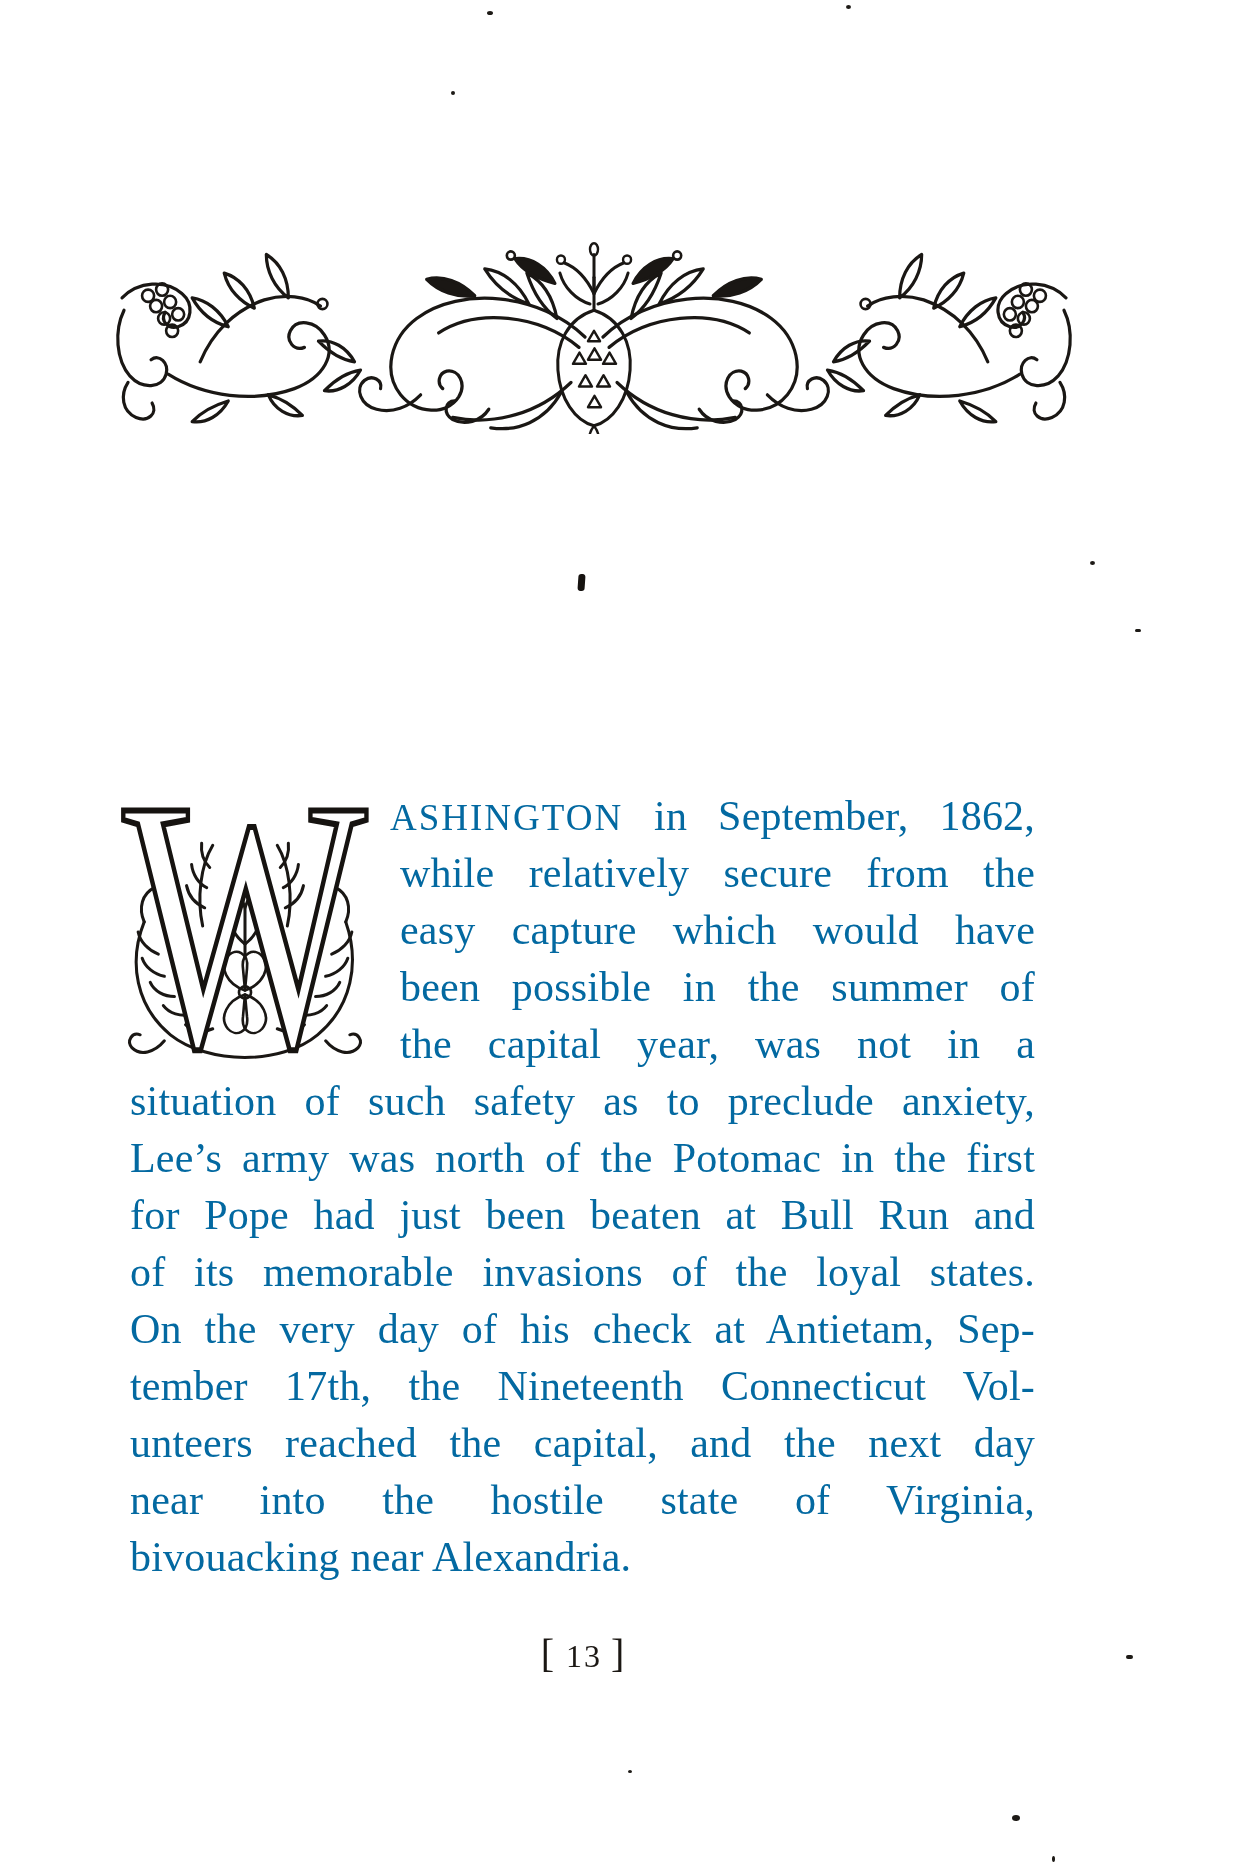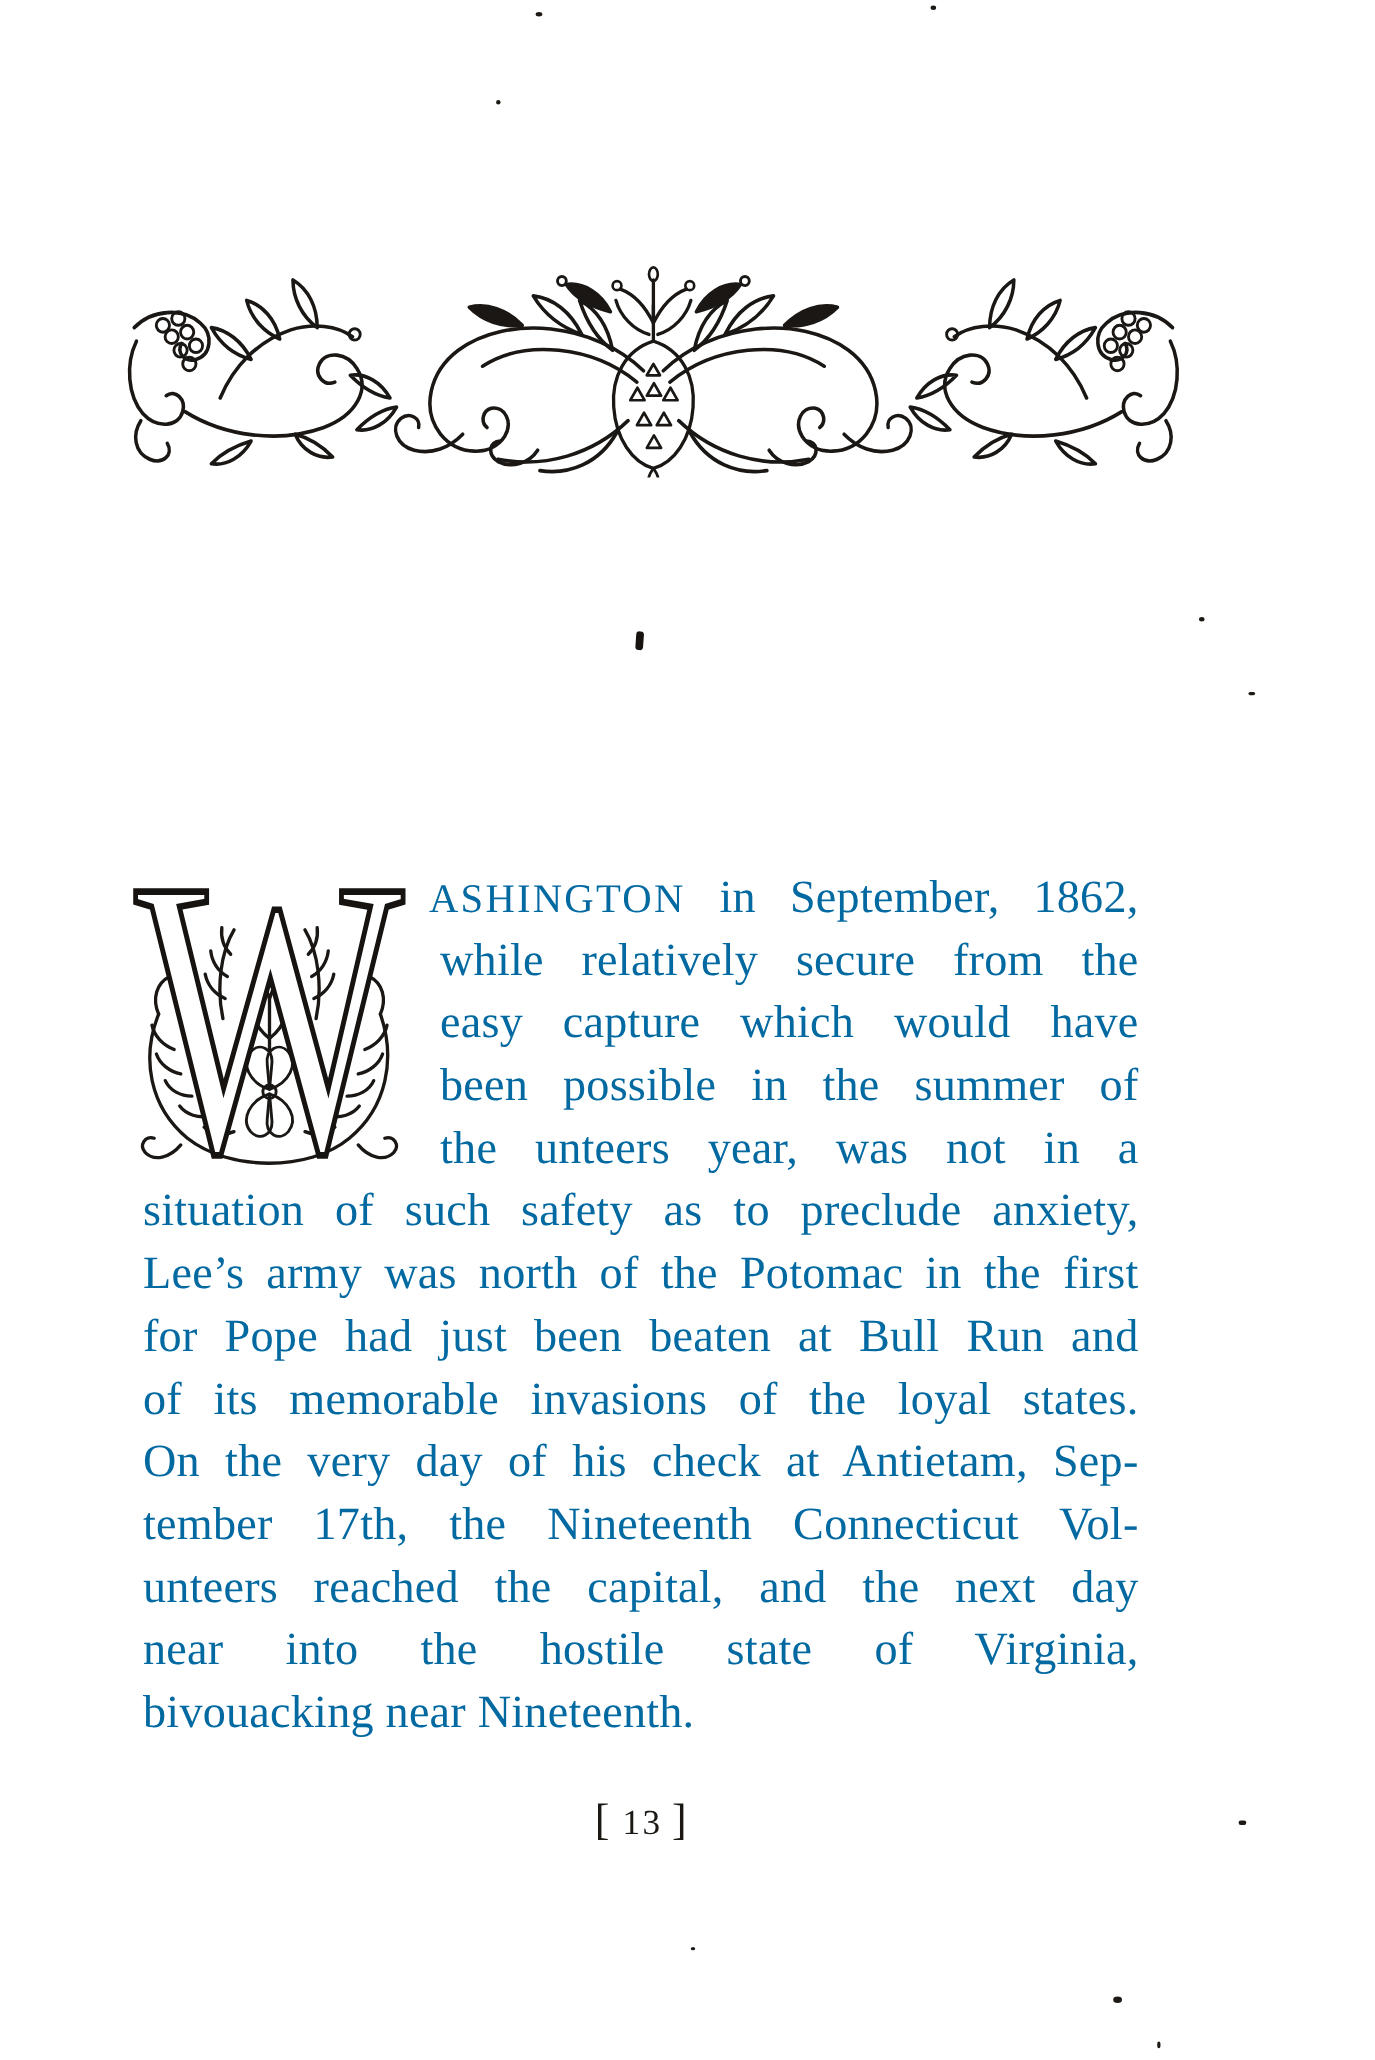--- a/index.html
+++ b/index.html
@@ -173,29 +173,29 @@
       </g>
     </g>
     <text x="126" y="240" text-anchor="middle" font-family="'Liberation Serif', serif" font-size="355" textLength="242" lengthAdjust="spacingAndGlyphs" fill="#ffffff" stroke="#161310" stroke-width="6">W</text>
   </svg>
 
   <div class="lines">
     <div class="line jline l1"><span class="sc">ASHINGTON</span> <span>in September, 1862,</span></div>
     <div class="line jline ind">while relatively secure from the</div>
     <div class="line jline ind">easy capture which would have</div>
     <div class="line jline ind">been possible in the summer of</div>
-    <div class="line jline ind">the unteers year, was not in a</div>
+    <div class="line jline ind">the capital year, was not in a</div>
     <div class="line jline">situation of such safety as to preclude anxiety,</div>
     <div class="line jline">Lee’s army was north of the Potomac in the first</div>
     <div class="line jline">for Pope had just been beaten at Bull Run and</div>
     <div class="line jline">of its memorable invasions of the loyal states.</div>
     <div class="line jline">On the very day of his check at Antietam, Sep-</div>
     <div class="line jline">tember 17th, the Nineteenth Connecticut Vol-</div>
     <div class="line jline">unteers reached the capital, and the next day</div>
     <div class="line jline">near into the hostile state of Virginia,</div>
-    <div class="line">bivouacking near Nineteenth.</div>
+    <div class="line">bivouacking near Alexandria.</div>
   </div>
 
   <div class="pageno">
     <span>[</span><span class="digits">13</span><span>]</span>
   </div>
 
 </div>
 
 </body></html>

